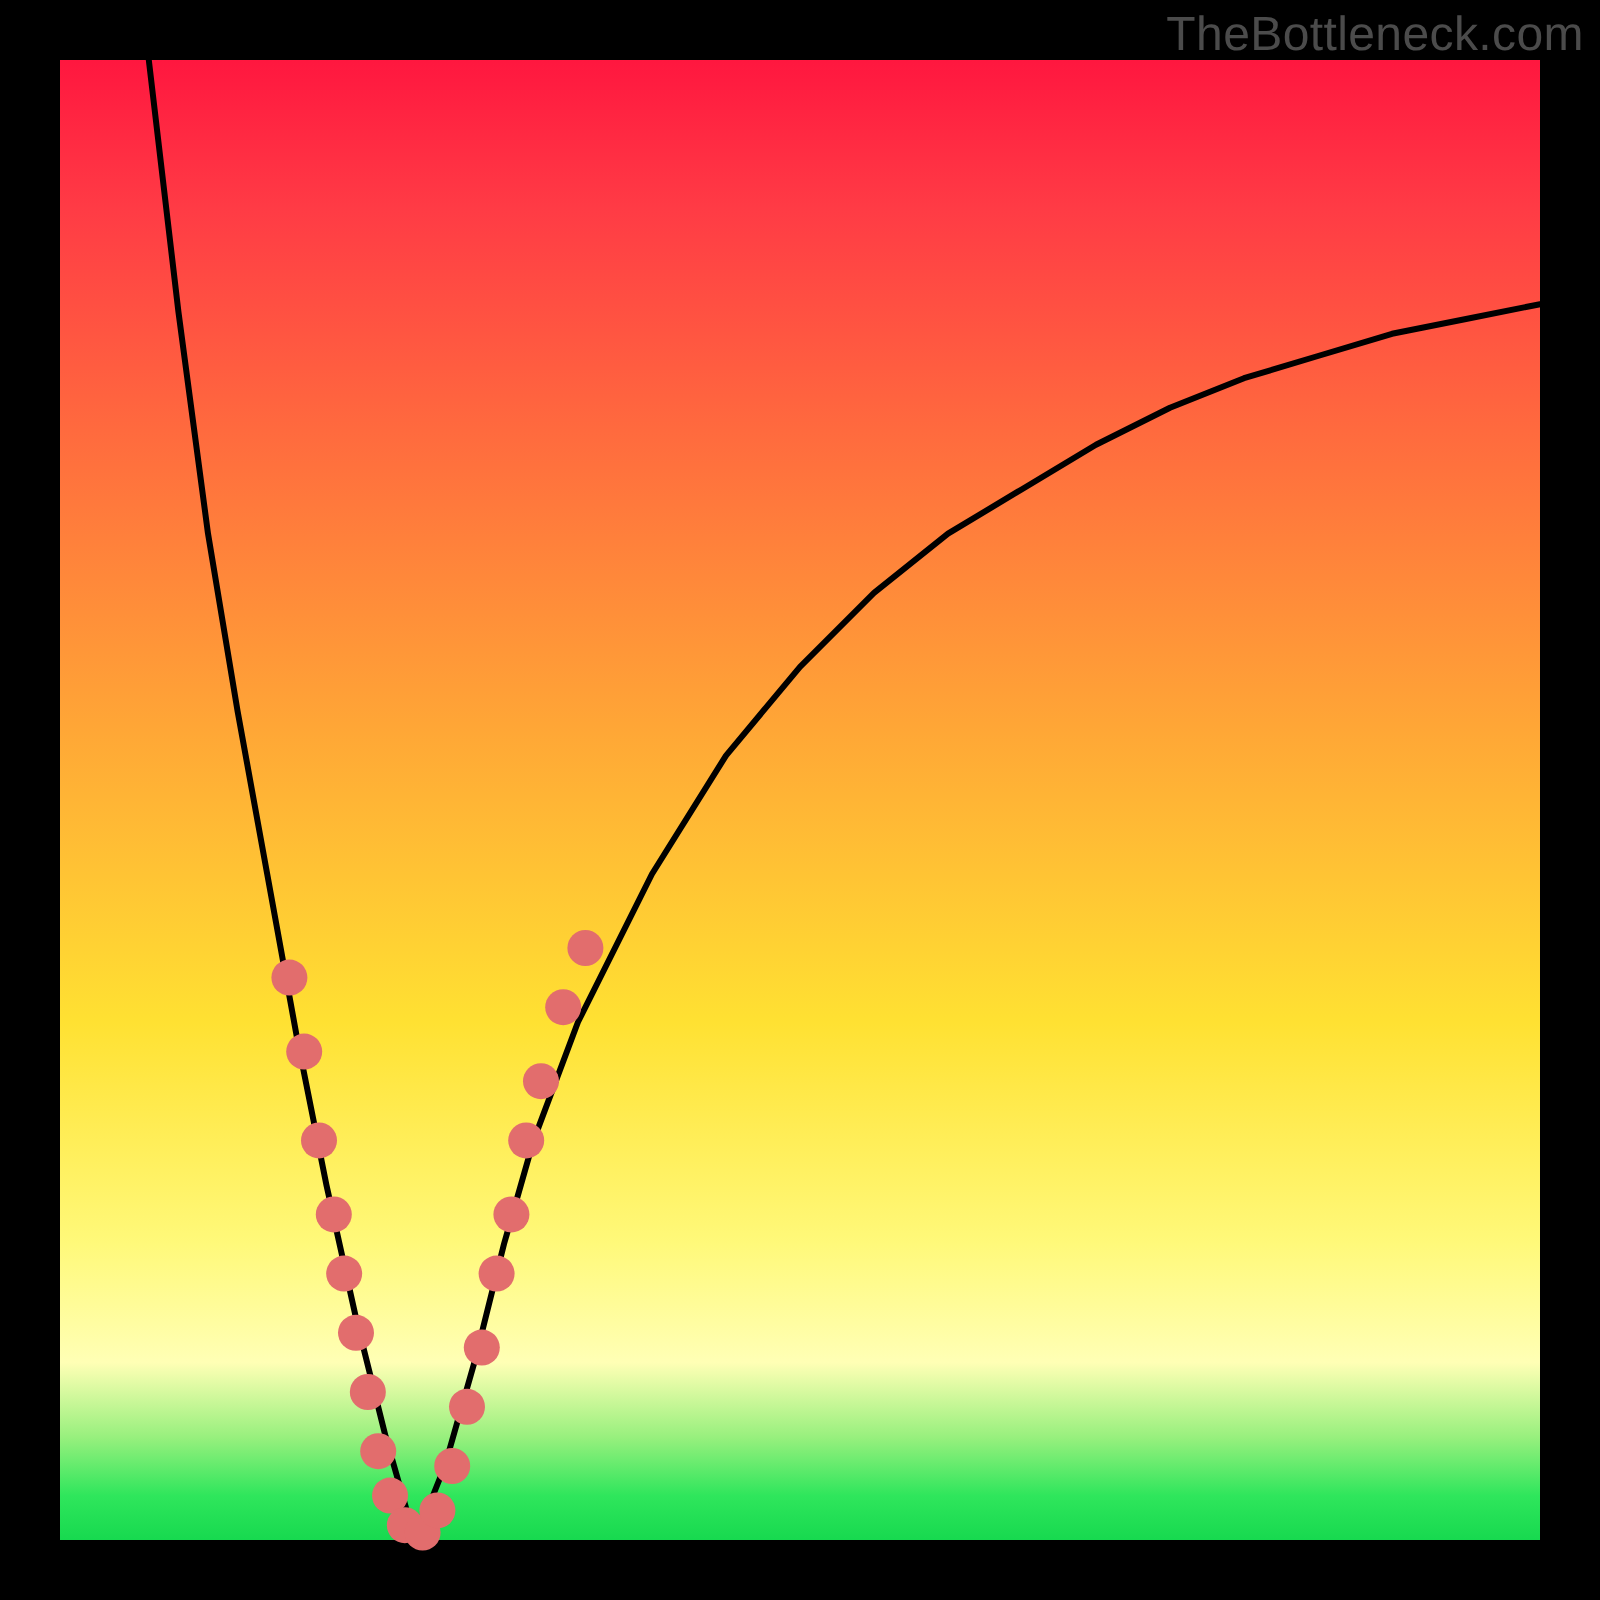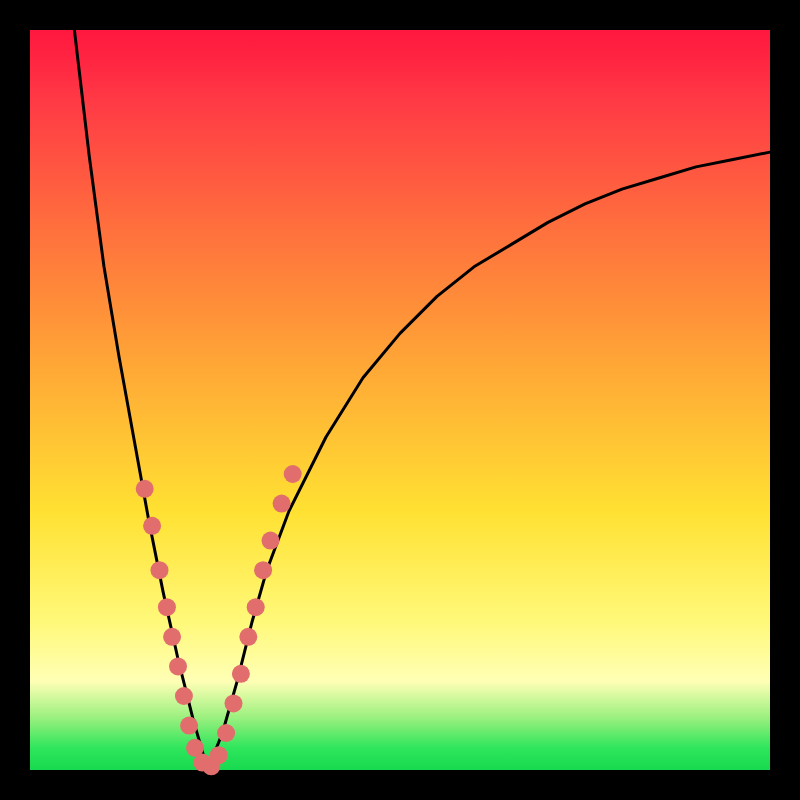--- a/index.html
+++ b/index.html
@@ -88,13 +88,14 @@
         <circle cx="210.89999999999998" cy="643.8" r="9" fill="#e26d6d"></circle>
         <circle cx="218.29999999999998" cy="606.8" r="9" fill="#e26d6d"></circle>
         <circle cx="225.7" cy="577.2" r="9" fill="#e26d6d"></circle>
         <circle cx="233.1" cy="540.2" r="9" fill="#e26d6d"></circle>
         <circle cx="240.5" cy="510.6" r="9" fill="#e26d6d"></circle>
         <circle cx="251.60000000000002" cy="473.6" r="9" fill="#e26d6d"></circle>
         <circle cx="262.7" cy="444" r="9" fill="#e26d6d"></circle>
       </g>
   </svg>
 
+  <div class="watermark">TheBottleneck.com</div>
 </div>
 
 </body></html>

